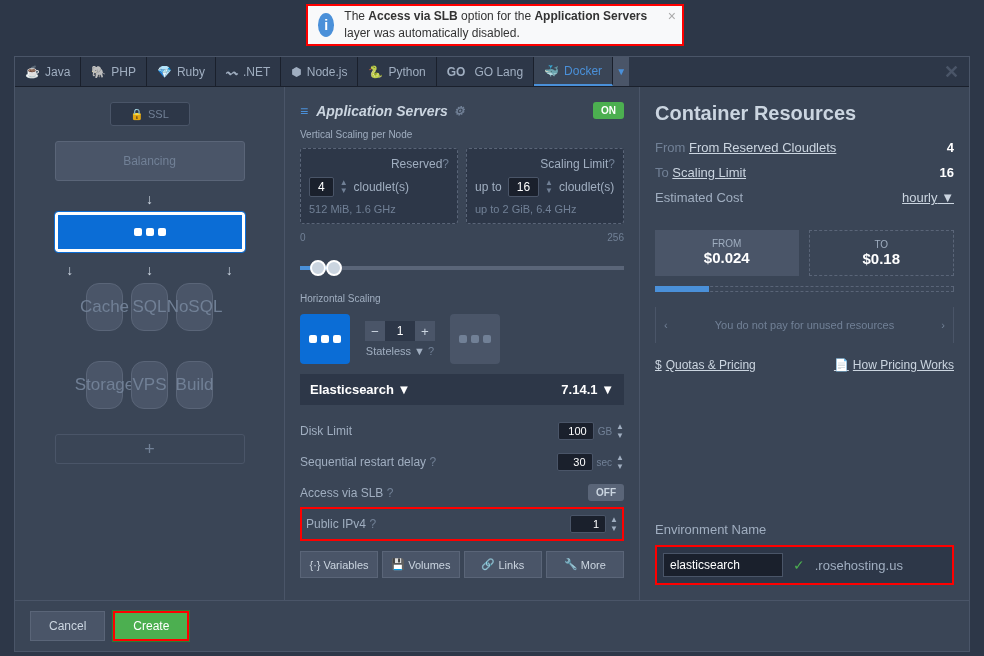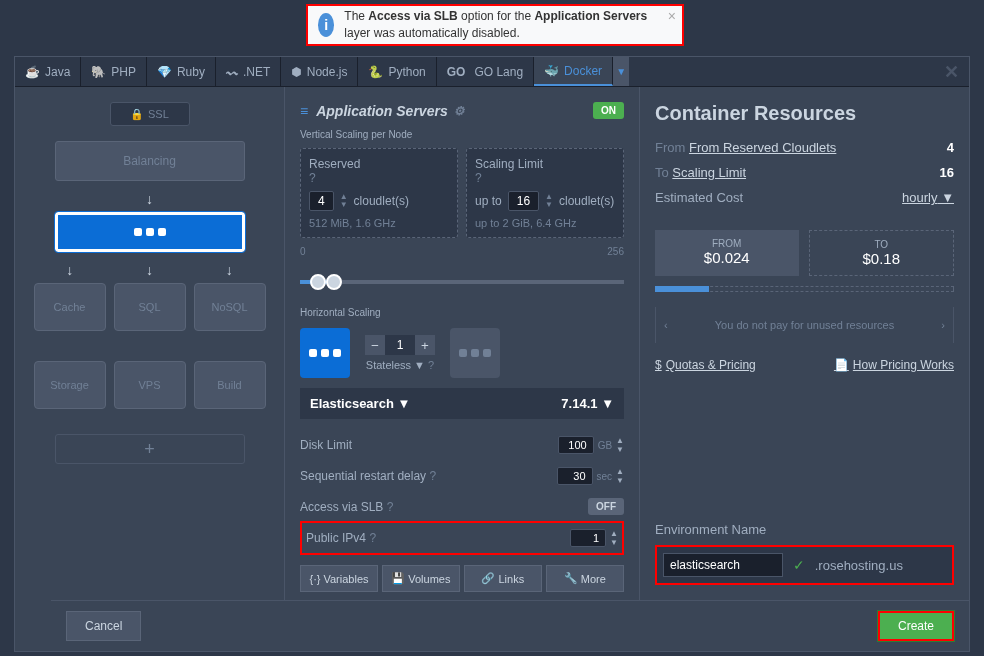--- a/index.html
+++ b/index.html
@@ -22,32 +22,32 @@
 .ssl-btn { display: flex; align-items: center; justify-content: center; width: 80px; height: 24px; margin: 0 auto 15px; border: 1px solid #4a5568; background: #2d3748; color: #718096; font-size: 11px; cursor: pointer; border-radius: 3px; }
 .topo-box { width: 190px; height: 40px; margin: 0 auto 10px; background: #4a5568; border: 1px solid #5a6578; border-radius: 3px; display: flex; align-items: center; justify-content: center; color: #718096; font-size: 12px; }
 .topo-box.active { background: #0b6dd6; border: 3px solid #fff; outline: 1px solid #0b6dd6; color: white; }
 .topo-box.active .dots span { background: white; }
 .dots { display: flex; gap: 4px; }
 .dots span { width: 8px; height: 8px; background: #718096; border-radius: 2px; }
 .arrow-down { text-align: center; color: #cbd5e0; font-size: 14px; margin: 5px 0; }
 .arrows-row { display: flex; justify-content: space-around; margin: 5px 0; }
 .arrows-row span { color: #cbd5e0; font-size: 14px; }
 .topo-row { display: flex; gap: 8px; justify-content: center; margin-bottom: 10px; }
-.topo-small { width: 72px; height: 48px; background: #4a5568; border: 1px solid #5a6578; border-radius: 4px; display: flex; align-items: center; justify-content: center; color: #718096; font-size: 11px; cursor: pointer; }
+.topo-small { width: 37px; height: 48px; background: #4a5568; border: 1px solid #5a6578; border-radius: 13px; display: flex; align-items: center; justify-content: center; color: #718096; font-size: 17px; cursor: pointer; }
 .topo-plus { width: 190px; height: 30px; margin: 0 auto; border: 1px solid #4a5568; border-radius: 3px; display: flex; align-items: center; justify-content: center; color: #718096; font-size: 18px; cursor: pointer; }
 .section-header { display: flex; align-items: center; justify-content: space-between; margin-bottom: 10px; }
 .section-header h3 { color: #cbd5e0; font-size: 14px; font-weight: bold; font-style: italic; display: flex; align-items: center; }
 .hamburger { color: #4a90d9; margin-right: 8px; font-size: 14px; }
 .gear { color: #718096; margin-left: 6px; font-size: 12px; cursor: pointer; }
 .toggle-on { background: #4caf50; color: white; font-size: 10px; padding: 3px 8px; border-radius: 3px; font-weight: bold; }
 .toggle-off { background: #5a6578; color: #cbd5e0; font-size: 10px; padding: 3px 8px; border-radius: 3px; font-weight: bold; }
 .subtitle { color: #a0aec0; font-size: 10px; margin-bottom: 8px; }
 .scaling-row { display: flex; gap: 8px; margin-bottom: 8px; }
 .scaling-box { flex: 1; background: #2d3748; border: 1px dashed #5a6578; padding: 8px; border-radius: 3px; }
-.scaling-box .label { color: #a0aec0; font-size: 12px; display: flex; justify-content: flex-end; flex-direction: column; }
+.scaling-box .label { color: #a0aec0; font-size: 12px; display: flex; justify-content: flex-end; }
 .scaling-box .help { color: #718096; font-size: 12px; cursor: pointer; }
 .scaling-box .row { display: flex; align-items: center; gap: 6px; margin: 6px 0; color: #a0aec0; font-size: 12px; }
 .scaling-box .num { background: #1a202c; color: white; padding: 2px 8px; border-radius: 2px; font-size: 12px; border: 1px solid #4a5568; }
 .scaling-box .stepper { color: #718096; font-size: 8px; line-height: 1; }
 .scaling-box .sub { color: #718096; font-size: 11px; }
 .slider-row { position: relative; height: 20px; margin: 15px 0; }
 .slider-track { position: absolute; top: 8px; left: 0; right: 0; height: 4px; background: #5a6578; }
 .slider-fill { position: absolute; top: 8px; left: 0; width: 10%; height: 4px; background: #4a90d9; }
 .slider-handle { position: absolute; top: 2px; width: 16px; height: 16px; background: #cbd5e0; border-radius: 50%; border: 2px solid #fff; }
 .slider-labels { display: flex; justify-content: space-between; color: #718096; font-size: 10px; }
@@ -70,35 +70,35 @@
 .action-btn { flex: 1; background: #4a5568; color: #cbd5e0; font-size: 11px; padding: 6px 4px; border: 1px solid #5a6578; cursor: pointer; display: flex; align-items: center; justify-content: center; gap: 3px; }
 .right-panel h3 { color: #cbd5e0; font-size: 20px; font-weight: bold; margin-bottom: 15px; }
 .resource-row { display: flex; justify-content: space-between; color: #a0aec0; font-size: 13px; margin-bottom: 10px; }
 .resource-row .val { color: white; font-weight: bold; }
 .resource-row a { color: #cbd5e0; text-decoration: underline; }
 .cost-box { display: flex; gap: 10px; margin: 15px 0 10px; }
 .cost-item { flex: 1; text-align: center; padding: 8px 0; }
 .cost-item.from { background: #4a5568; }
 .cost-item.to { border: 1px dashed #5a6578; }
 .cost-item .label { color: #a0aec0; font-size: 10px; }
-.cost-item .price { color: white; font-size: 15px; font-weight: normal; }
+.cost-item .price { color: white; font-size: 15px; font-weight: bold; }
 .cost-bar { position: relative; height: 6px; margin-bottom: 15px; }
 .cost-bar .track { position: absolute; left: 0; right: 0; top: 0; height: 6px; border: 1px dashed #5a6578; }
 .cost-bar .fill { position: absolute; left: 0; width: 18%; height: 6px; background: #4a90d9; }
 .cost-note { text-align: center; color: #718096; font-size: 11px; padding: 12px 0; border-left: 1px solid #4a5568; border-right: 1px solid #4a5568; margin-bottom: 15px; display: flex; align-items: center; justify-content: space-between; }
 .cost-note .chev { padding: 0 8px; cursor: pointer; }
 .links-row { display: flex; justify-content: space-between; margin-bottom: 20px; }
 .links-row a { color: #cbd5e0; font-size: 12px; text-decoration: underline; display: flex; align-items: center; gap: 4px; }
 .env-section { margin-top: auto; }
 .env-label { color: #a0aec0; font-size: 13px; margin-bottom: 8px; }
 .env-input-row { display: flex; align-items: center; border: 2px solid red; padding: 6px; background: #2d3748; }
 .env-input { background: #1a202c; color: white; border: 1px solid #4a5568; padding: 4px 6px; font-size: 12px; width: 120px; }
 .check { color: #4caf50; margin: 0 10px; font-size: 14px; }
 .domain { color: #a0aec0; font-size: 13px; }
-.footer { display: flex; justify-content: space-between; gap: 8px; padding: 10px 15px; border-top: 1px solid #4a5568; margin-left: 36px; }
+.footer { display: flex; justify-content: flex-start; gap: 8px; padding: 10px 15px; border-top: 1px solid #4a5568; }
 .btn { padding: 6px 18px; font-size: 12px; border: 1px solid #5a6578; cursor: pointer; }
 .btn-cancel { background: #4a5568; color: #cbd5e0; }
 .btn-create { background: #4caf50; color: white; border: 2px solid red; outline: 1px solid #2e7d32; }
 </style>
 </head>
 <body>
 
 <div class="notification-bar">
   <div class="info-icon">i</div>
   <div class="text">

